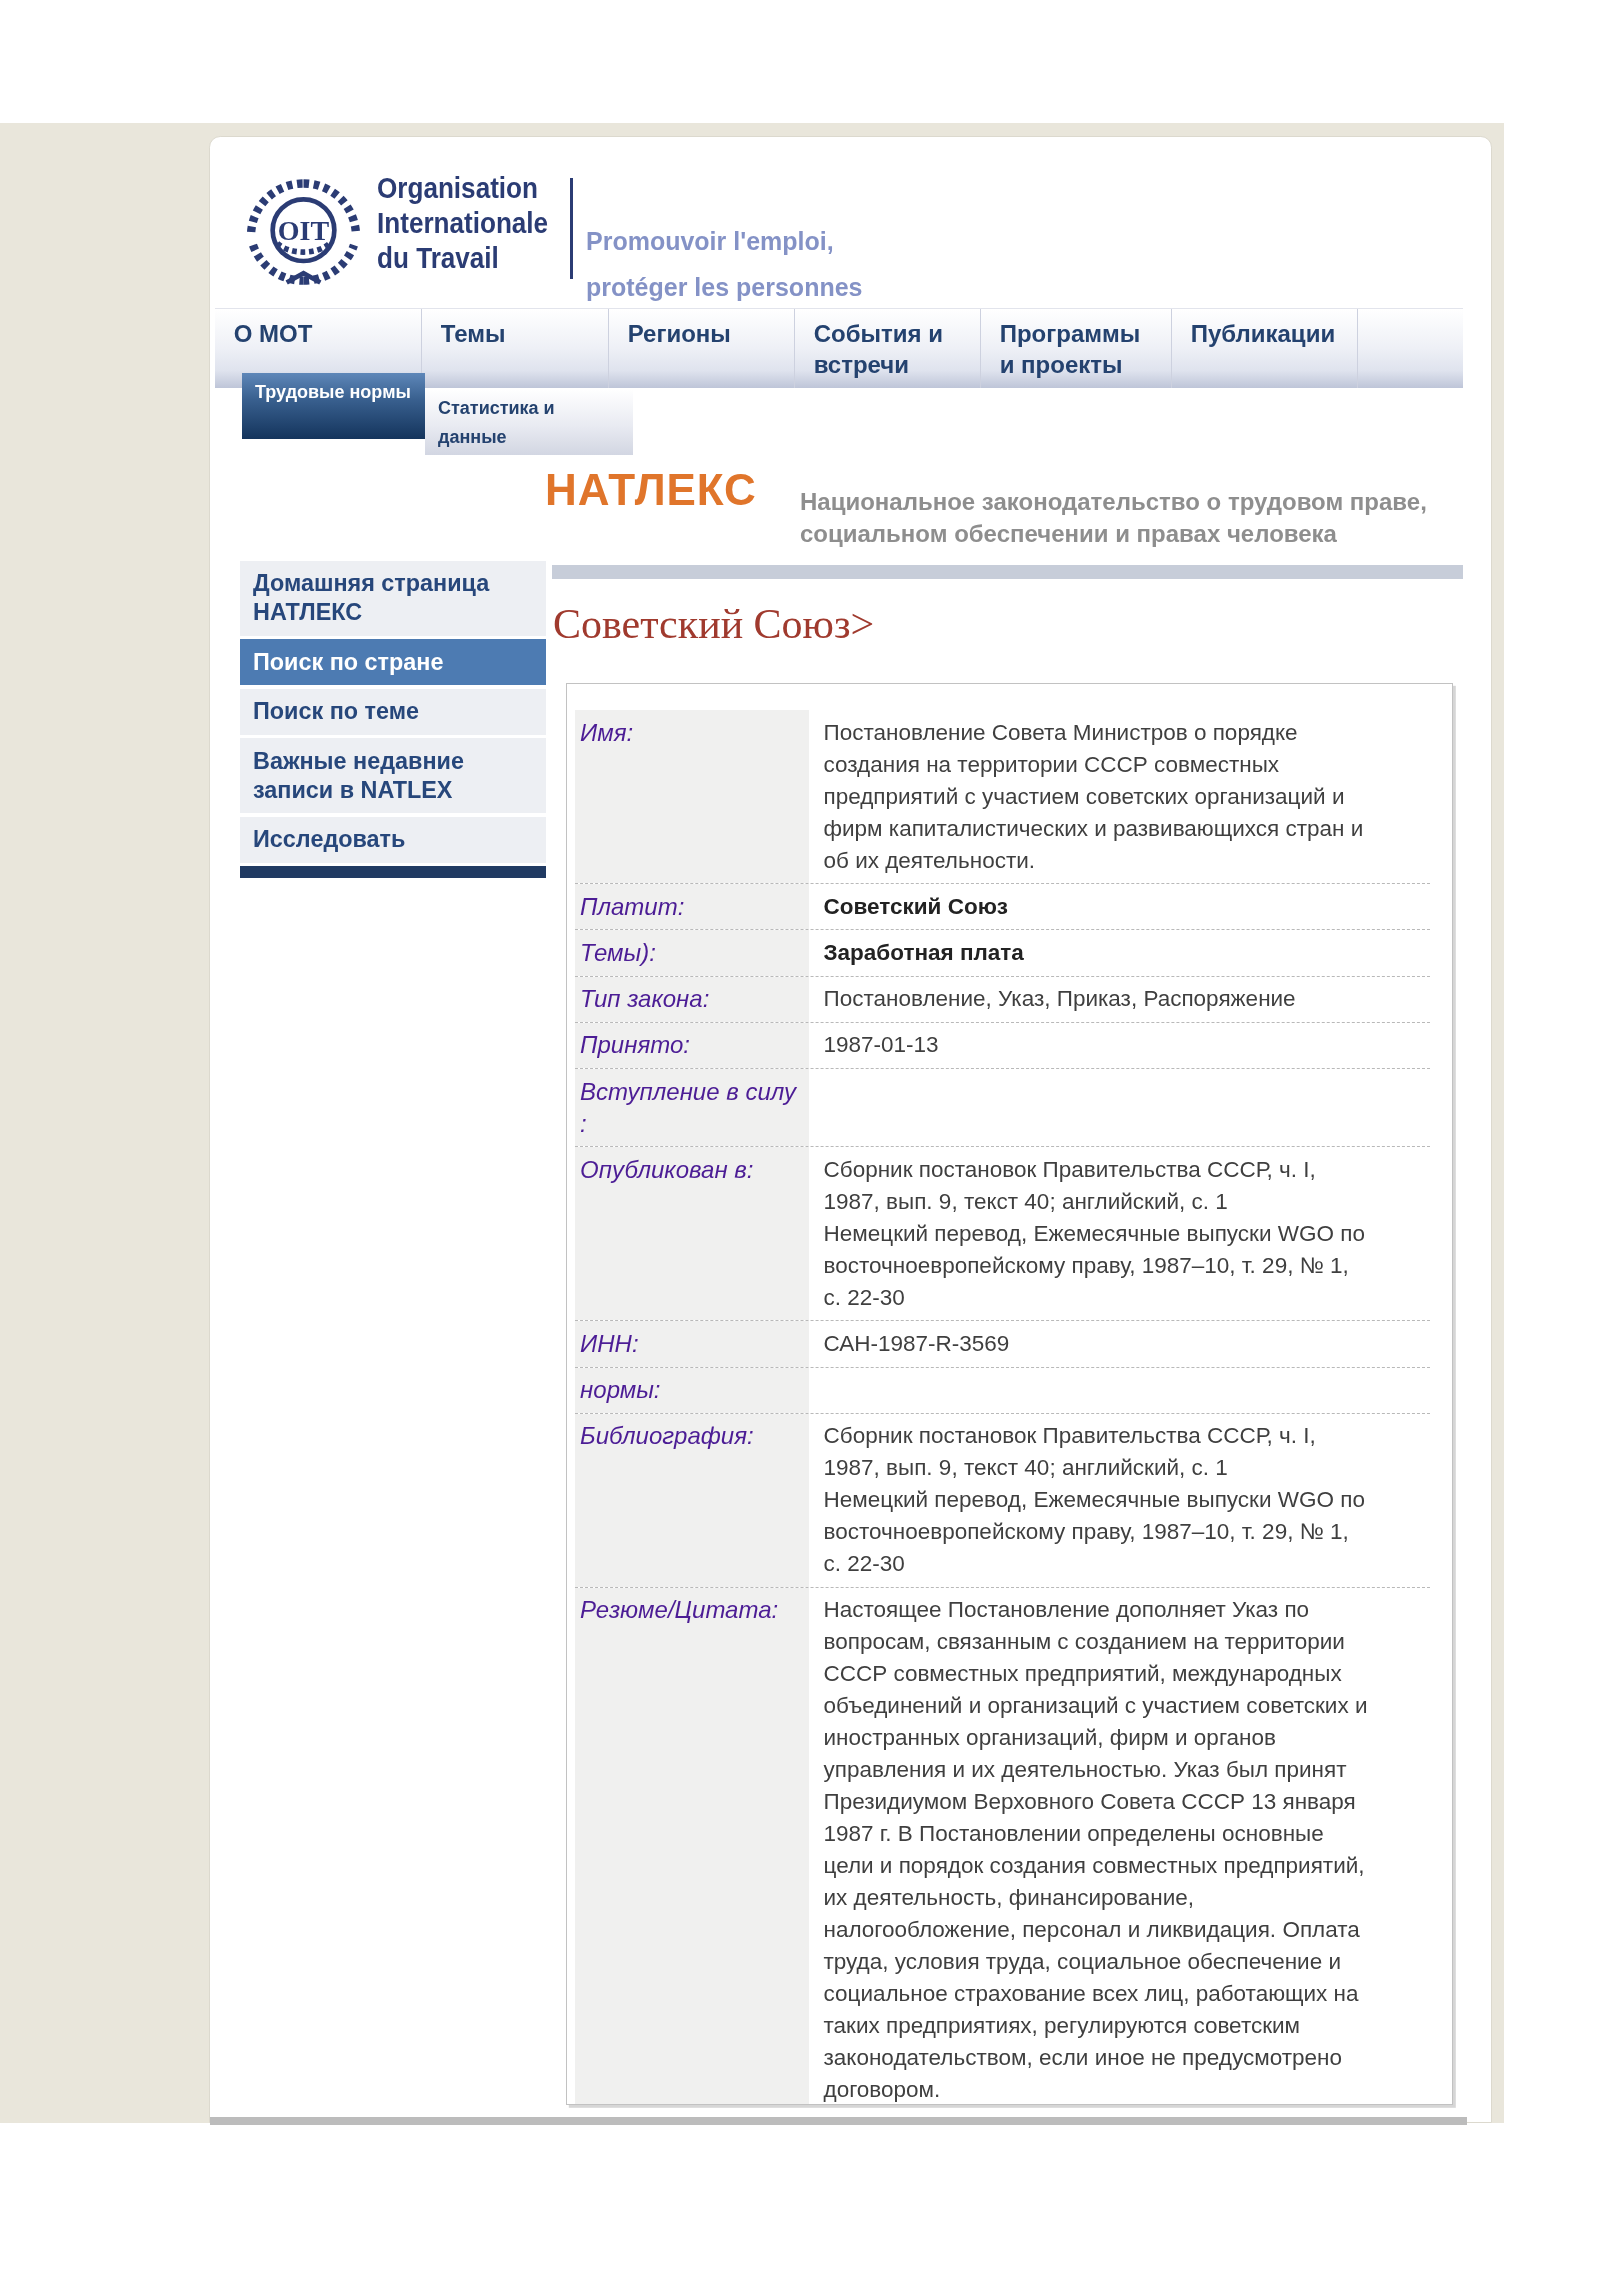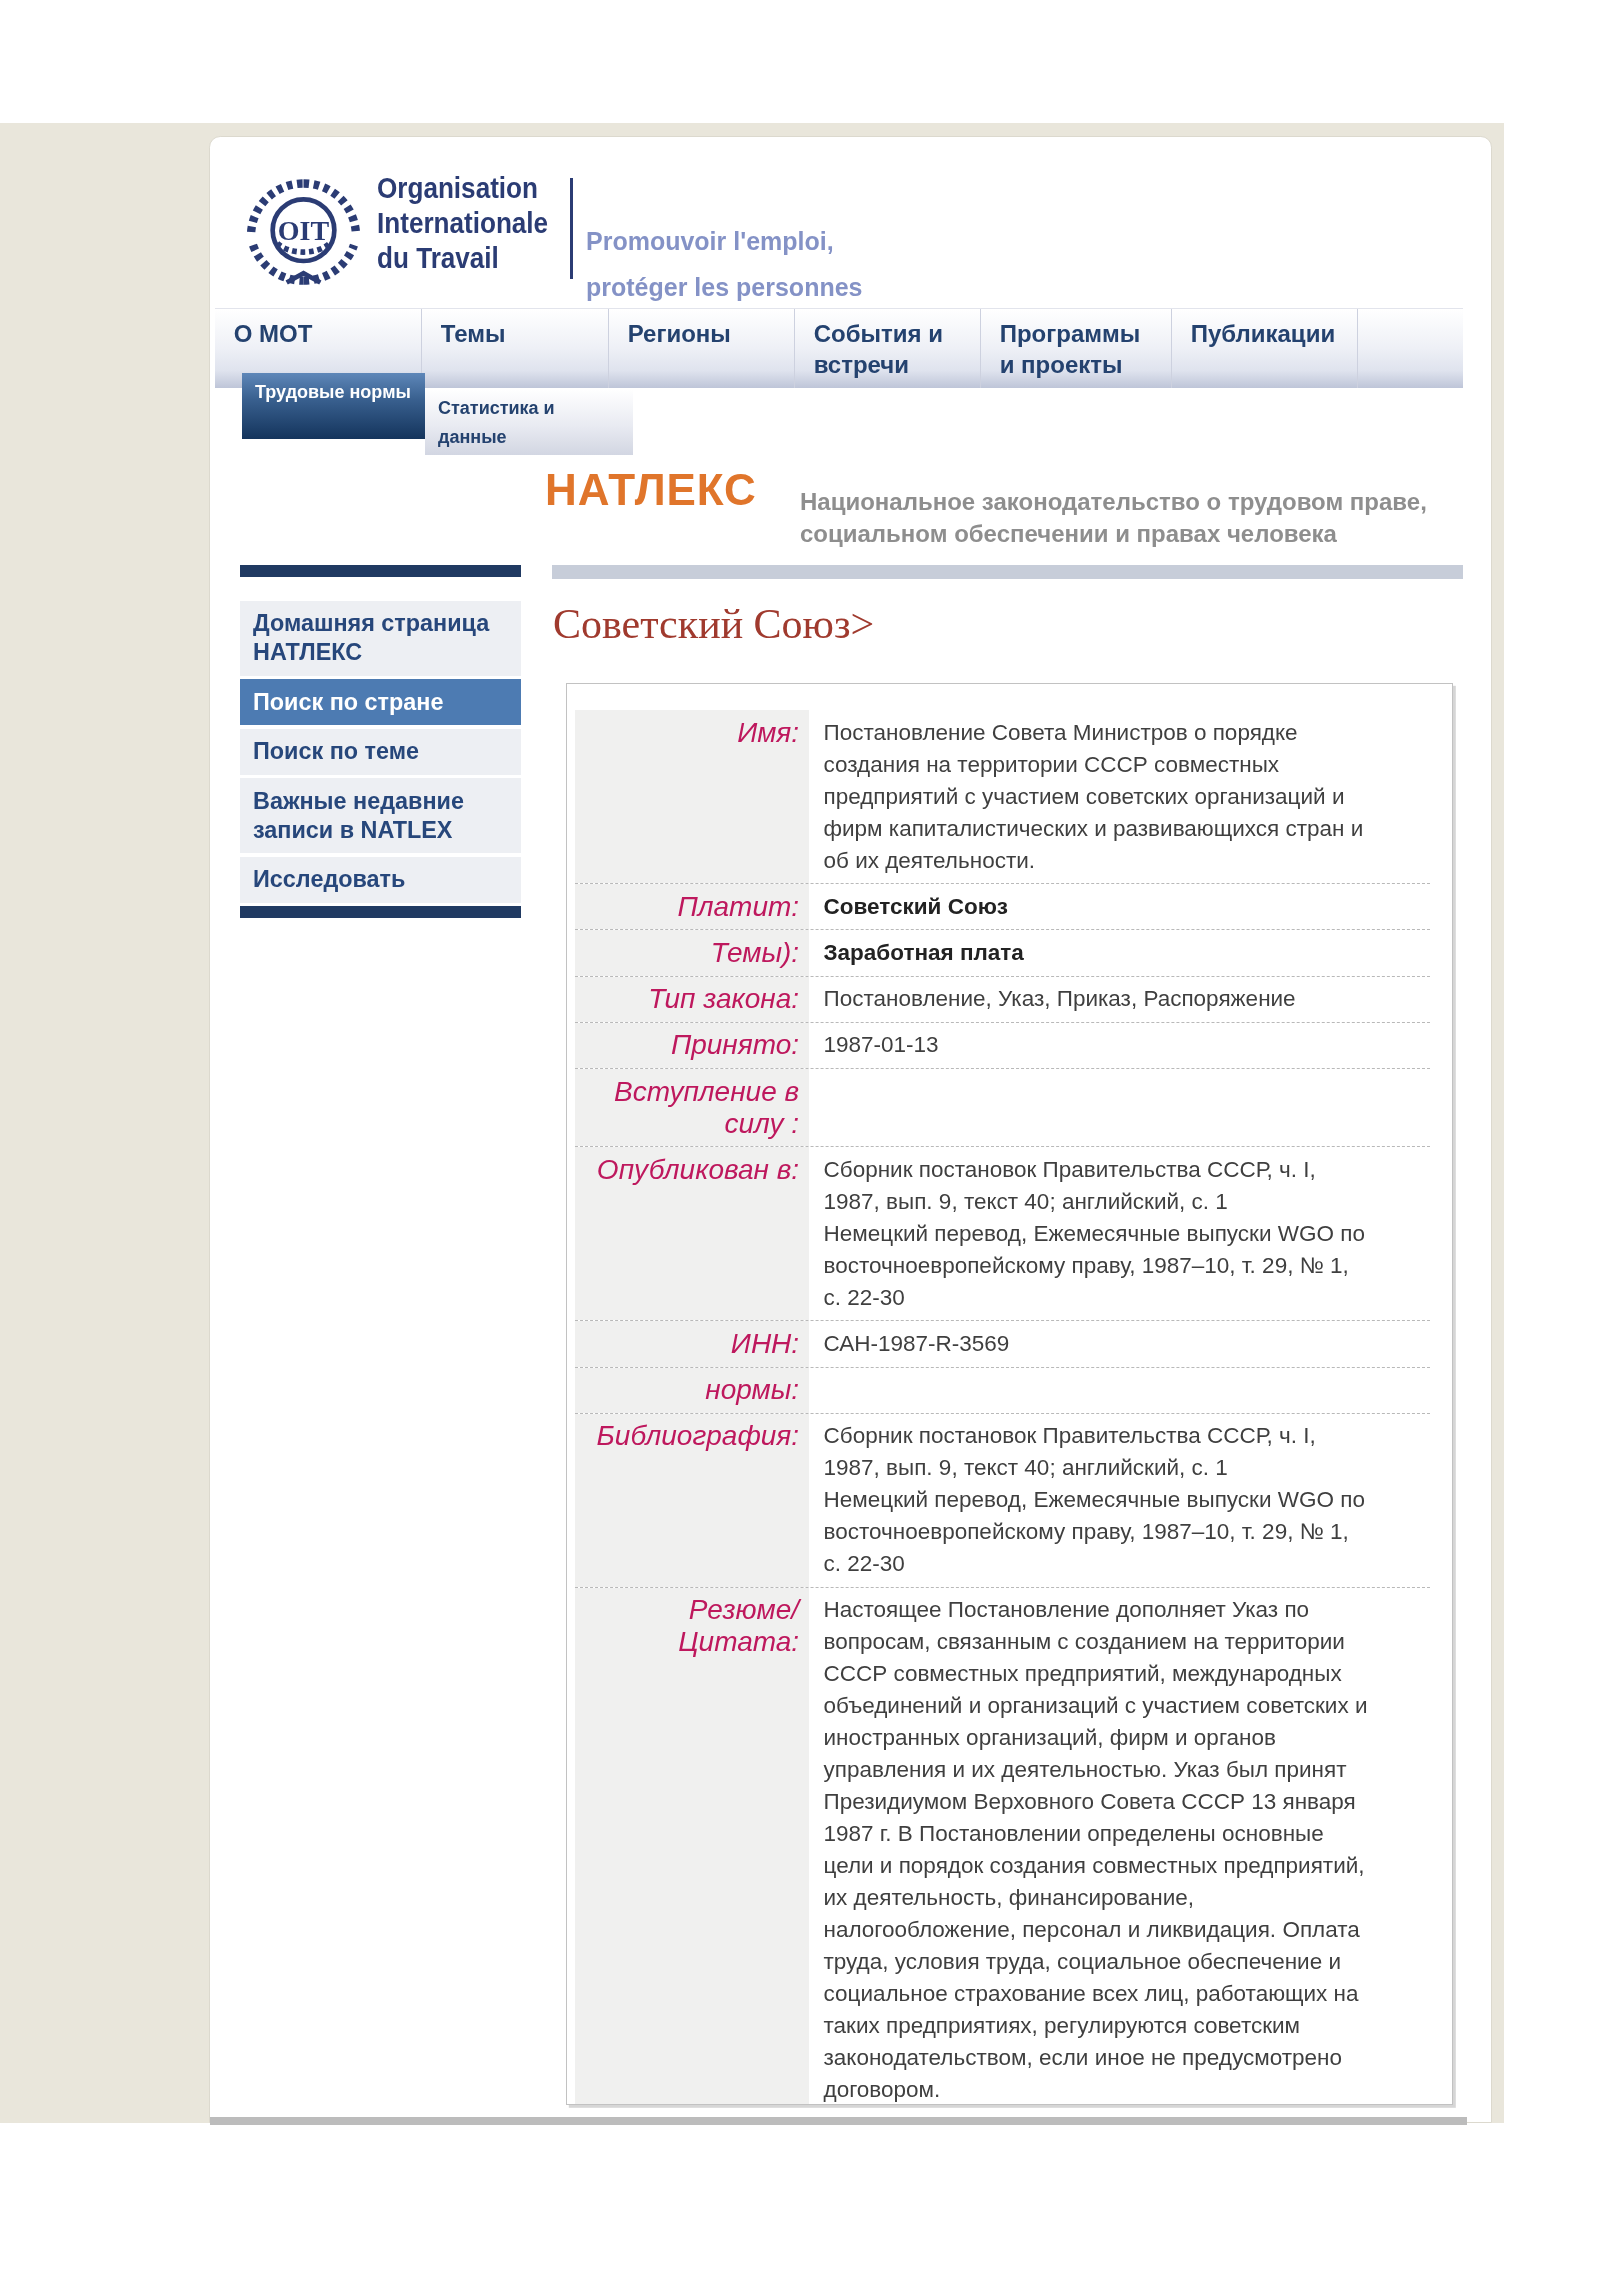--- a/index.html
+++ b/index.html
@@ -32,35 +32,35 @@
        background:linear-gradient(180deg,#ffffff 0%,#e9ebf2 55%,#d2d6e2 100%);margin-top:16px;}
 
   
   .brand{position:absolute;left:335px;top:328px;font-size:44px;font-weight:bold;color:#e0752b;letter-spacing:0.9px;}
   .brandtag{position:absolute;left:590px;top:349px;font-size:24px;font-weight:bold;color:#8e8e8e;
             line-height:32px;white-space:pre-line;}
   .bar-navy{position:absolute;left:30px;top:428px;width:281px;height:12px;background:#203a62;}
   .bar-blue{position:absolute;left:342px;top:428px;width:911px;height:14px;background:#c7cdd9;}
 
   
-  .sidebar{position:absolute;left:30px;top:464px;width:281px;}
+  .sidebar{position:absolute;left:30px;top:424px;width:306px;}
   .si{box-sizing:border-box;width:100%;background:#edeff3;color:#27477b;font-size:23.4px;font-weight:bold;
       line-height:29px;padding:8.4px 13px;margin-bottom:3.7px;cursor:pointer;}
   .si.sel{background:#4d7bb2;color:#ffffff;}
   .sidebar-foot{width:100%;height:11.2px;background:#203a62;margin-top:0.9px;}
 
   
   .title{position:absolute;left:343px;top:463px;font-family:"Liberation Serif","DejaVu Serif",serif;
          font-size:42px;color:#a03a2e;}
   .recbox{position:absolute;left:356px;top:546px;width:887px;height:1422px;box-sizing:border-box;
           background:#ffffff;border:0.9px solid #c2c2c2;box-shadow:2.8px 2.8px 0 #d6d6d6;
           padding:26px 22.5px 0 7.5px;overflow:hidden;}
   .row{display:flex;border-bottom:0.9px dashed #b9b9b9;}
-  .rl{flex:0 0 234px;box-sizing:border-box;background:#f0f0ef;text-align:right;
-      padding:6.6px 9.4px 6.6px 5.6px;font-size:28px;font-style:italic;color:#be185d;line-height:32px;}
+  .rl{flex:0 0 234px;box-sizing:border-box;background:#f0f0ef;
+      padding:6.6px 9.4px 6.6px 5.6px;font-size:24px;font-style:italic;color:#4c1d95;line-height:32px;}
   .rv{box-sizing:border-box;width:563px;padding:6.6px 0 6.6px 15px;font-size:22.5px;color:#3f3f3f;
       line-height:32px;white-space:pre-line;}
   .rv.vb{font-weight:bold;color:#222222;}
   .rv.vi{font-style:italic;word-break:break-all;}
 
   .pagefoot{position:absolute;left:0;top:1980px;width:1257px;height:7.5px;background:#bcbcbc;}
 </style>
 </head>
 <body>
 

